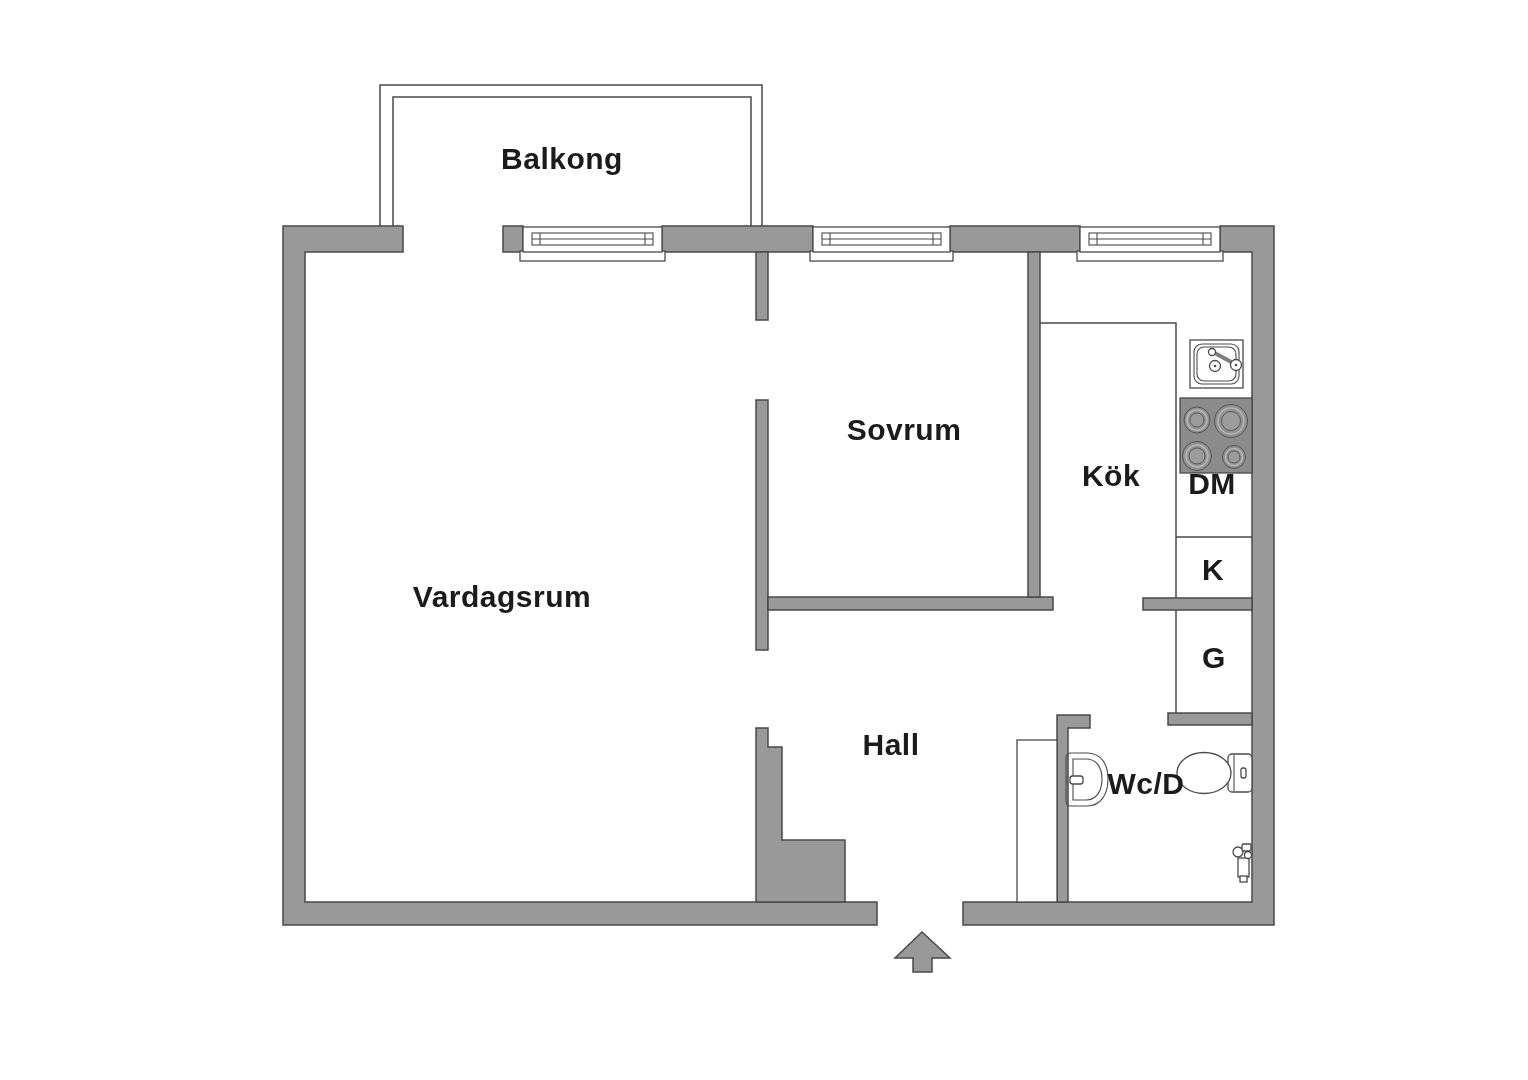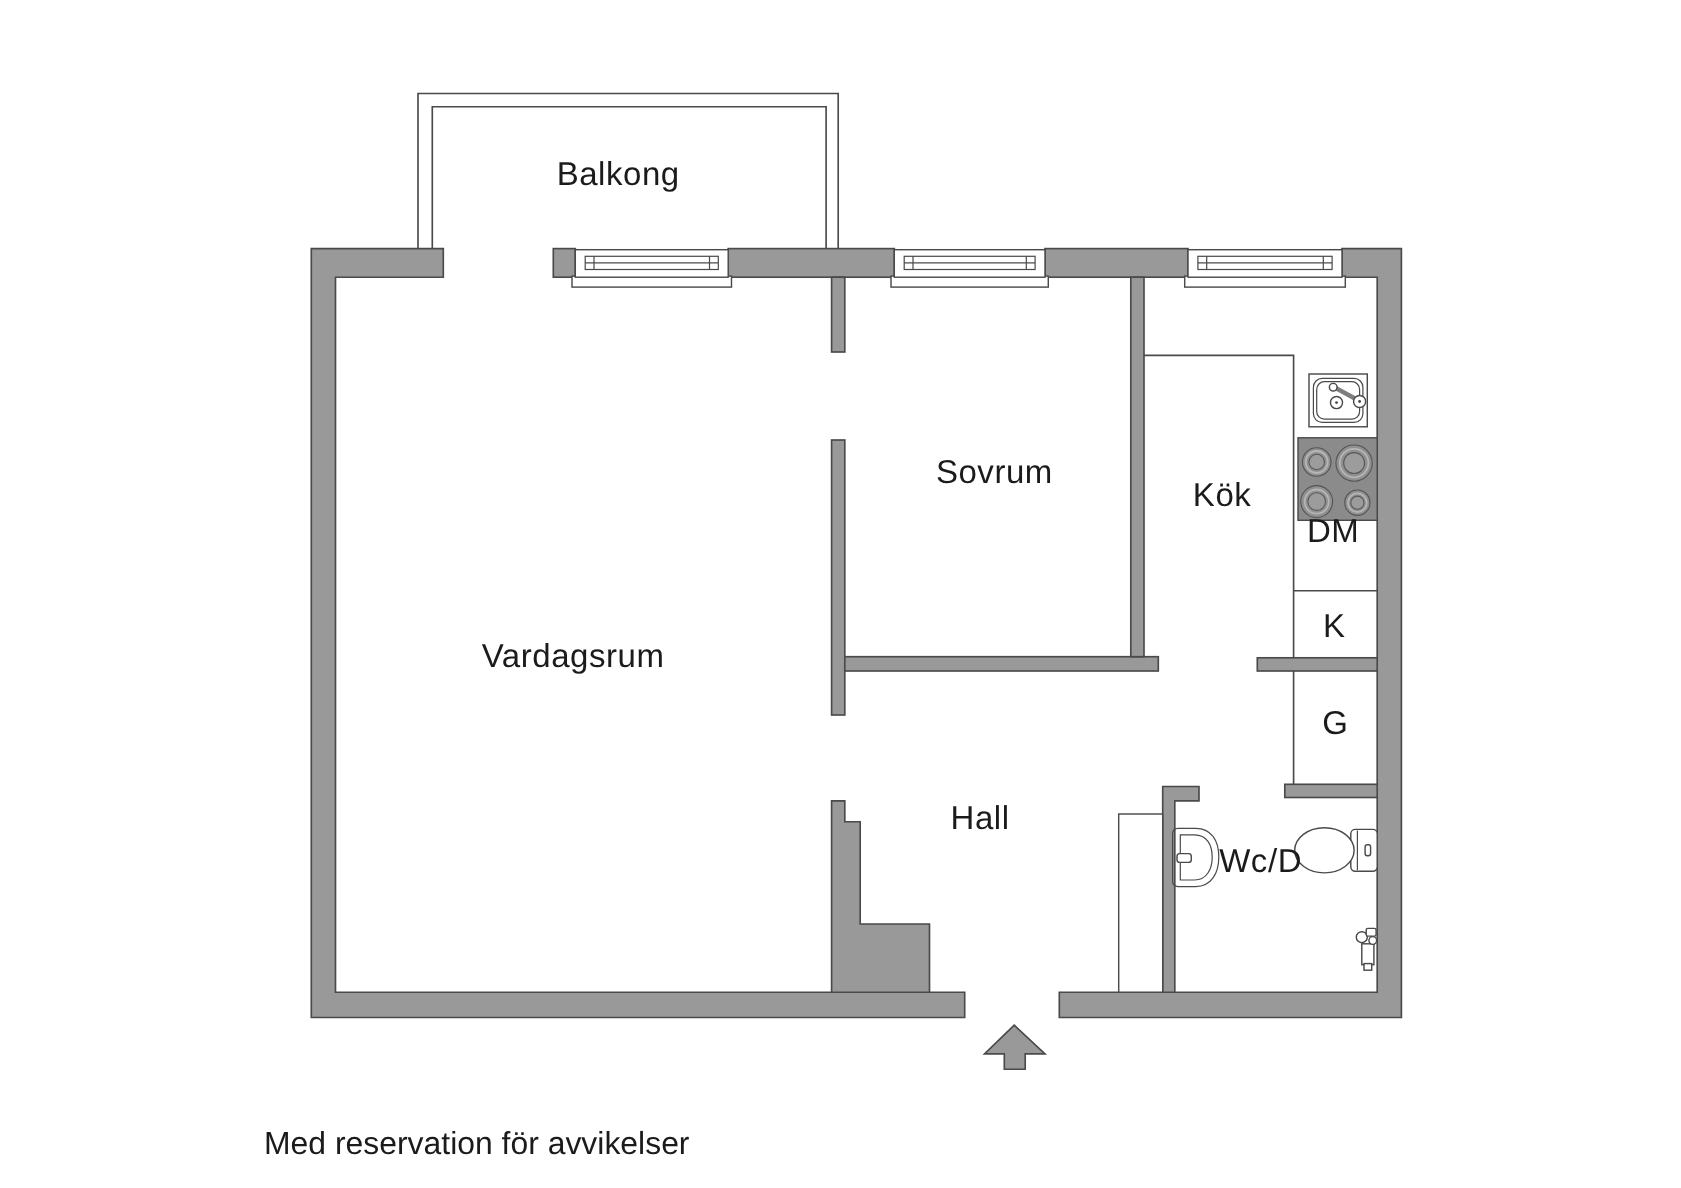--- a/index.html
+++ b/index.html
@@ -12,21 +12,21 @@
   .plan svg{position:absolute;left:0;top:0;}
   .wall{fill:var(--wall);stroke:var(--line);stroke-width:1.5;}
   .thin{fill:none;stroke:var(--line);stroke-width:1.5;}
   .thin1{fill:none;stroke:var(--line);stroke-width:1.1;}
   .whitebox{fill:#ffffff;stroke:var(--line);stroke-width:1.3;}
   .stove{fill:var(--stove);stroke:var(--line);stroke-width:1.3;}
   .burner-o{fill:var(--burner);stroke:#545454;stroke-width:1;}
   .burner-r{fill:none;stroke:var(--burner-ring);stroke-width:1.6;}
   .burner-i{fill:var(--burner-in);stroke:#5a5a5a;stroke-width:1;}
   .lbl{position:absolute;transform:translate(-50%,-50%);font-size:30px;
-       color:var(--text);white-space:nowrap;letter-spacing:0.5px;}
+       color:var(--text);white-space:nowrap;letter-spacing:0.5px;font-weight:bold;}
   .footnote{position:absolute;left:240px;top:1024px;font-size:29px;
        color:var(--text);white-space:nowrap;}
 </style>
 </head>
 <body>
 
 <div class="plan">
 
   <svg width="1528" height="1080" viewBox="0 0 1528 1080">
 
@@ -140,23 +140,22 @@
       <circle class="whitebox" cx="1238" cy="852" r="5" stroke-width="1"></circle>
       <circle class="whitebox" cx="1248" cy="855" r="3.5" stroke-width="1"></circle>
       <rect class="whitebox" x="1242" y="844" width="9" height="7" rx="1.5" stroke-width="1"></rect>
     </g>
 
     <path class="wall" d="M922,932 L950,958 L932,958 L932,972 L913,972 L913,958 L895,958 Z"></path>
   </svg>
 
   <div class="lbl" style="left:562px;top:159px">Balkong</div>
   <div class="lbl" style="left:904px;top:430px">Sovrum</div>
-  <div class="lbl" style="left:1111px;top:451px">Kök</div>
-  <div class="lbl" style="left:521px;top:597px">Vardagsrum</div>
+  <div class="lbl" style="left:1111px;top:476px">Kök</div>
+  <div class="lbl" style="left:502px;top:597px">Vardagsrum</div>
   <div class="lbl" style="left:891px;top:745px">Hall</div>
   <div class="lbl" style="left:1146px;top:784px">Wc/D</div>
 
   <div class="lbl" style="left:1212px;top:484px">DM</div>
   <div class="lbl" style="left:1213px;top:570px">K</div>
   <div class="lbl" style="left:1214px;top:658px">G</div>
 
-  <div class="footnote">Med reservation för avvikelser</div>
 </div>
 
 </body></html>

